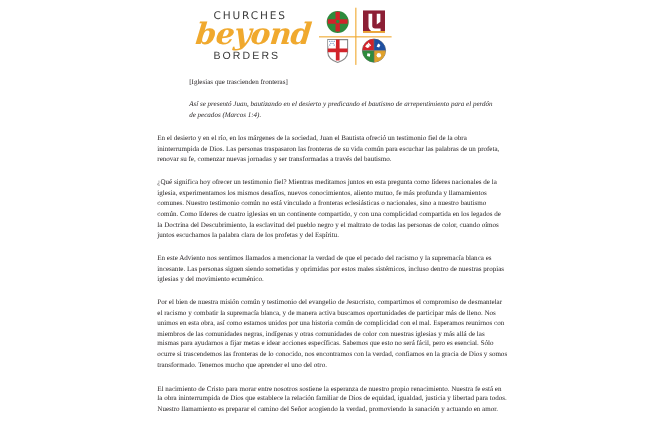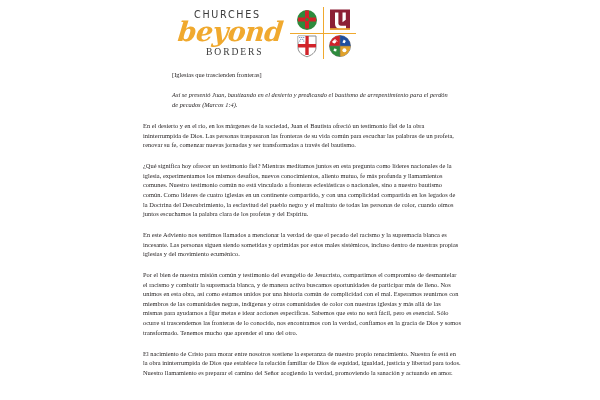--- a/index.html
+++ b/index.html
@@ -58,27 +58,26 @@
     font-size: 27px;
     letter-spacing: -0.6px;
     color: #f0a92e;
     transform: skewX(-6deg);
     white-space: nowrap;
   }
   .wm-borders {
     position: absolute;
     left: 16px;
     top: 40px;
-    font-family: Liberation Serif, serif;
+    font-family: Liberation Sans, sans-serif;
     font-size: 9.6px;
     letter-spacing: 1.9px;
     font-weight: 400;
     color: #3b3b3b;
     white-space: nowrap;
-    margin-left: 12px;
   }
 
   .emblem-grid {
     position: relative;
     width: 66px;
     height: 52px;
     display: grid;
     grid-template-columns: 1fr 1fr;
     grid-template-rows: 1fr 1fr;
     gap: 0;

